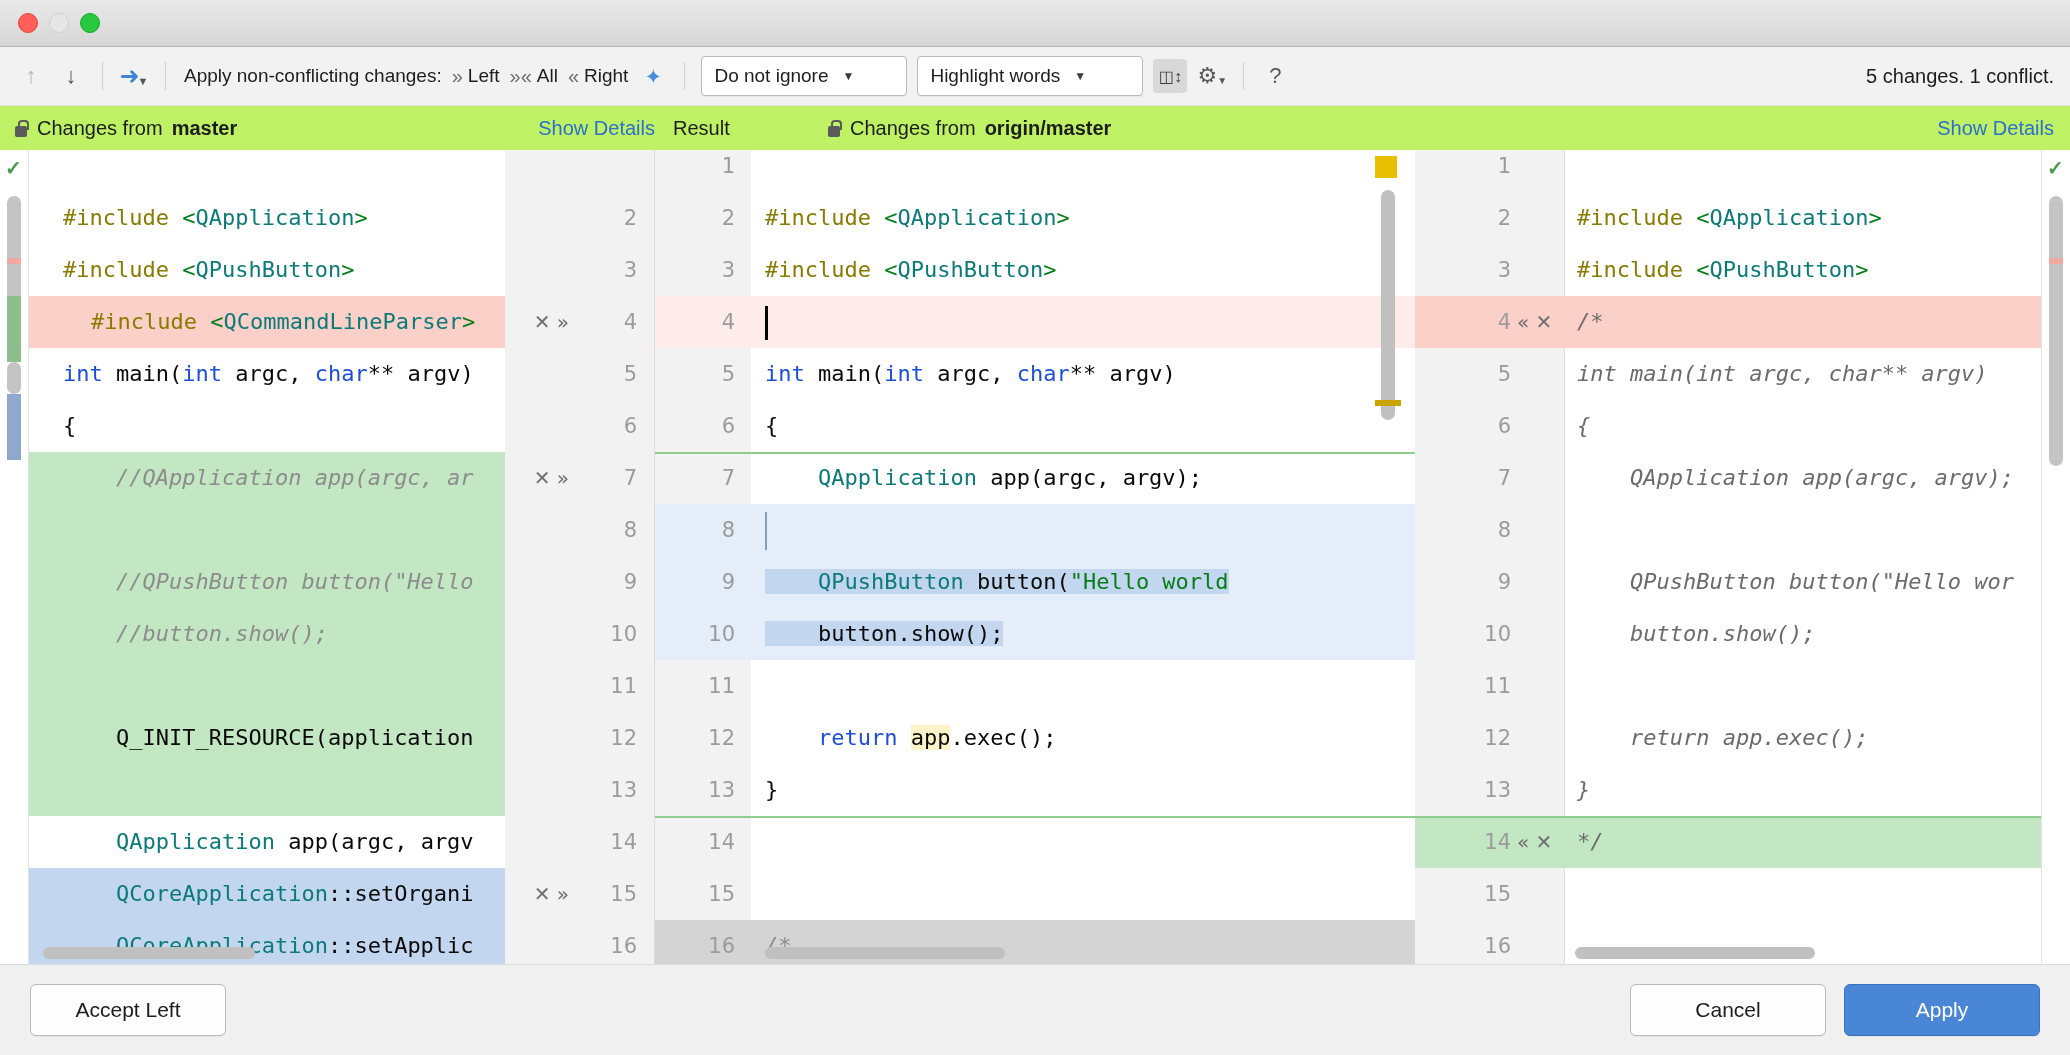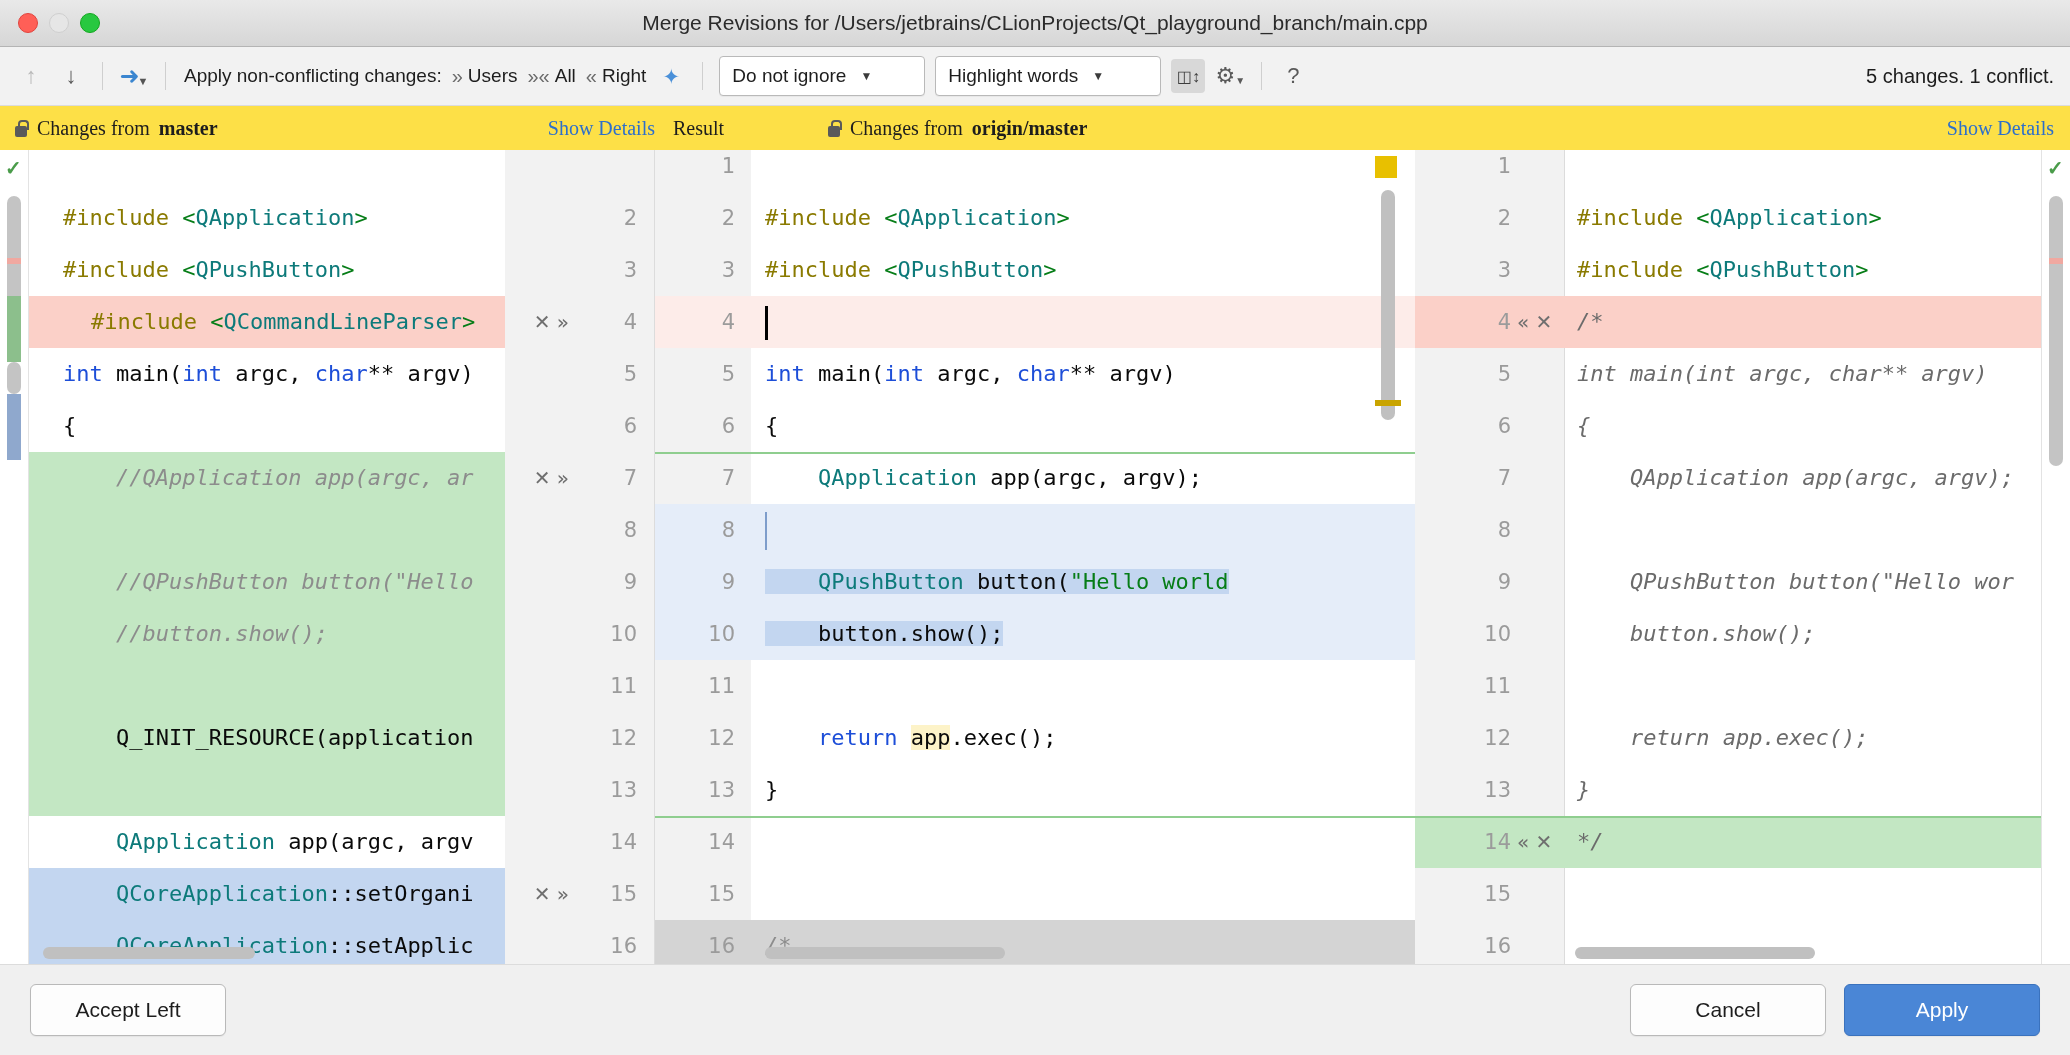--- a/index.html
+++ b/index.html
@@ -57,22 +57,22 @@
   }
   .combo .caret{font-size:12px;color:#3b3b3b;}
   .tgl{
     width:34px;height:34px;border-radius:4px;background:#d8d8d8;
     display:flex;align-items:center;justify-content:center;color:#3d3d3d;
   }
   .toolbar-right{margin-left:auto;font-size:20px;color:#1d1d1d;white-space:nowrap;}
 
   
   .headers{
-    height:44px;flex:0 0 44px;background:#fde047;display:flex;align-items:center;
-    font-size:20px;color:#1d1d1d;position:relative;font-family:Liberation Serif, serif;
+    height:44px;flex:0 0 44px;background:#bef264;display:flex;align-items:center;
+    font-size:20px;color:#1d1d1d;position:relative;
   }
   .hdr-left{display:flex;align-items:center;gap:9px;padding-left:14px;width:655px;box-sizing:border-box;}
   .hdr-mid{width:140px;}
   .hdr-right{display:flex;align-items:center;gap:9px;flex:1;padding-left:14px;}
   .lock{
     width:14px;height:17px;position:relative;display:inline-block;
   }
   .lock:before{
     content:"";position:absolute;left:1px;top:6px;width:12px;height:11px;
     background:#5a5a5a;border-radius:2px;
@@ -183,33 +183,32 @@
 <body>
 
 <div class="app">
 
   <div class="titlebar">
     <div class="traffic">
       <div class="dot red"></div>
       <div class="dot yellow"></div>
       <div class="dot green"></div>
     </div>
-    <div class="title-text">Merge Revisions for /Users/jetbrains/CLionProjects/Qt_playground_branch/main.cpp</div>
   </div>
 
   <div class="toolbar">
     <div class="tb-icon dim">↑</div>
     <div class="tb-icon">↓</div>
     <div class="tb-sep"></div>
     <div class="tb-icon" style="color:#3b86d0;font-size:24px;">➜<span style="font-size:11px;color:#555;margin-left:-2px;margin-top:10px;">▼</span></div>
     <div class="tb-sep"></div>
     <div class="tb-label">Apply non-conflicting changes:</div>
     <div class="chev-link">
       <span class="chev">»</span>
-      <span>Users</span>
+      <span>Left</span>
     </div>
     <div class="chev-link">
       <span class="chev">»«</span>
       <span>All</span>
     </div>
     <div class="chev-link">
       <span class="chev">«</span>
       <span>Right</span>
     </div>
     <div class="tb-icon magic">✦</div>

